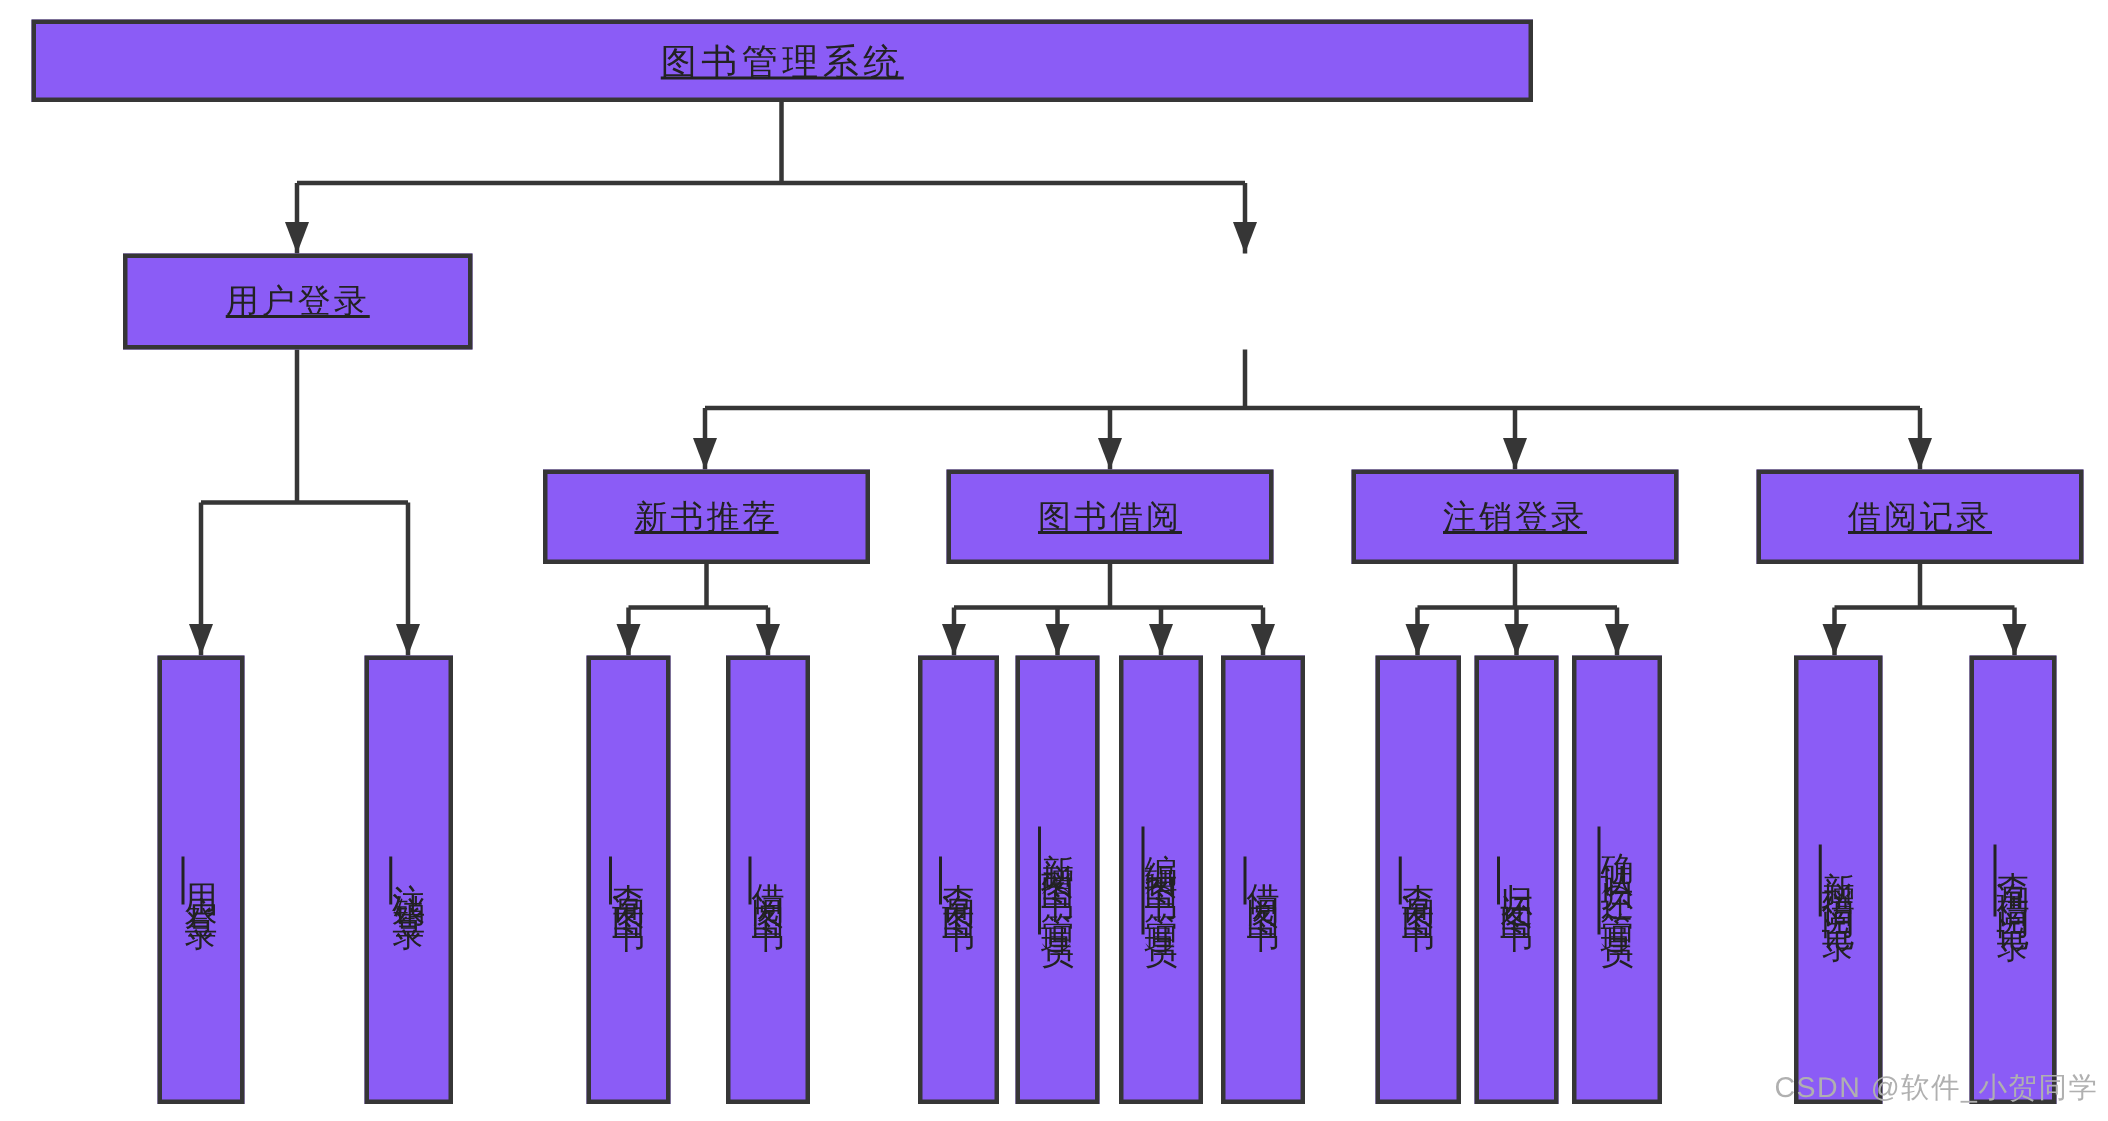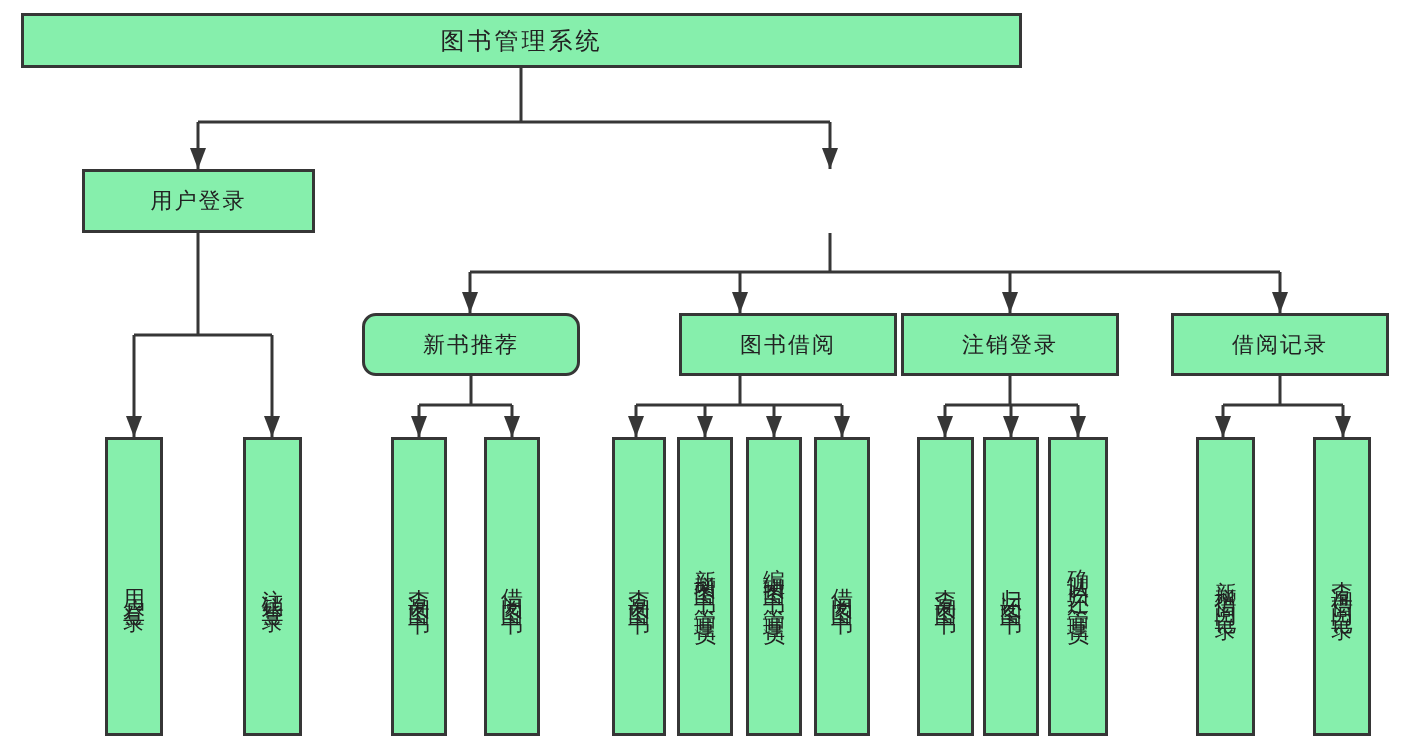--- a/index.html
+++ b/index.html
@@ -4,22 +4,22 @@
 <style>
   html, body { margin:0; padding:0; background:#ffffff; }
   .canvas {
     position:relative; width:1405px; height:747px; background:#ffffff;
     font-family:"Liberation Sans","DejaVu Sans",sans-serif; overflow:hidden;
   }
   .connectors { position:absolute; left:0; top:0; width:1405px; height:747px; }
   .ln { stroke:#363636; stroke-width:3; fill:none; }
   .node {
     position:absolute; box-sizing:border-box; border:3px solid #363636;
-    background:#86efac; color:#222222; display:flex;
-    align-items:center; justify-content:center; text-align:center;
+    background:#8b5cf6; color:#222222; display:flex;
+    align-items:center; justify-content:center; text-align:center;text-decoration:underline;
   }
   .h-node  { font-size:22px; letter-spacing:2px; }
   .root-node { font-size:24px; letter-spacing:3px; }
   .leaf {
     writing-mode:vertical-rl; text-orientation:mixed;
     font-size:22px; letter-spacing:8px; line-height:1;
   }
   .watermark {
     position:absolute; left:1183px; top:712px; z-index:6;
     font-size:19px; color:#b0b0b0; letter-spacing:1px; white-space:nowrap;
@@ -63,22 +63,22 @@
     <line class="ln" x1="1011" y1="405" x2="1011" y2="437" marker-end="url(#arrw)"></line>
     <line class="ln" x1="1078" y1="405" x2="1078" y2="437" marker-end="url(#arrw)"></line>
     <line class="ln" x1="1223" y1="405" x2="1223" y2="437" marker-end="url(#arrw)"></line>
     <line class="ln" x1="1343" y1="405" x2="1343" y2="437" marker-end="url(#arrw)"></line>
   </svg>
 
   <div class="node root-node" style="left:21px; top:13px; width:1001px; height:55px;">图书管理系统</div>
 
   <div class="node h-node" style="left:82px; top:169px; width:233px; height:64px;">用户登录</div>
 
-  <div class="node h-node" style="left:362px; top:313px; width:218px; height:63px;border-radius:14px;">新书推荐</div>
-  <div class="node h-node" style="left:631px; top:313px; width:218px; height:63px;margin-left:48px;">图书借阅</div>
+  <div class="node h-node" style="left:362px; top:313px; width:218px; height:63px;">新书推荐</div>
+  <div class="node h-node" style="left:631px; top:313px; width:218px; height:63px;">图书借阅</div>
   <div class="node h-node" style="left:901px; top:313px; width:218px; height:63px;">注销登录</div>
   <div class="node h-node" style="left:1171px; top:313px; width:218px; height:63px;">借阅记录</div>
 
   <div class="node leaf" style="left:105px; top:437px; width:58px; height:299px;">用户登录</div>
   <div class="node leaf" style="left:243px; top:437px; width:59px; height:299px;">注销登录</div>
 
   <div class="node leaf" style="left:391px; top:437px; width:56px; height:299px;">查询图书</div>
   <div class="node leaf" style="left:484px; top:437px; width:56px; height:299px;">借阅图书</div>
 
   <div class="node leaf" style="left:612px; top:437px; width:54px; height:299px;">查询图书</div>
@@ -86,13 +86,14 @@
   <div class="node leaf" style="left:746px; top:437px; width:56px; height:299px;">编辑图书（管理员）</div>
   <div class="node leaf" style="left:814px; top:437px; width:56px; height:299px;">借阅图书</div>
 
   <div class="node leaf" style="left:917px; top:437px; width:57px; height:299px;">查询图书</div>
   <div class="node leaf" style="left:983px; top:437px; width:56px; height:299px;">归还图书</div>
   <div class="node leaf" style="left:1048px; top:437px; width:60px; height:299px;">确认归还（管理员）</div>
 
   <div class="node leaf" style="left:1196px; top:437px; width:59px; height:299px;">新增借阅记录</div>
   <div class="node leaf" style="left:1313px; top:437px; width:58px; height:299px;">查询借阅记录</div>
 
+  <div class="watermark">CSDN @软件_小贺同学</div>
 </div>
 
 </body></html>

